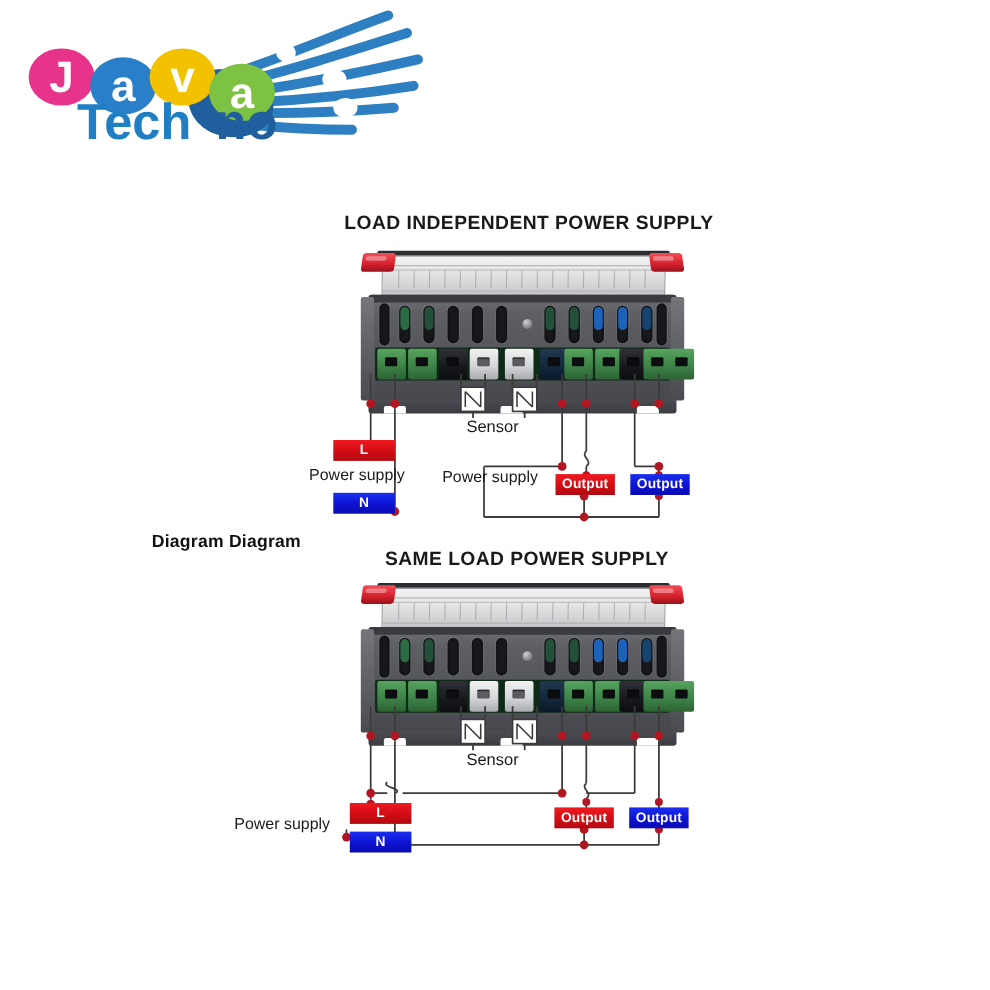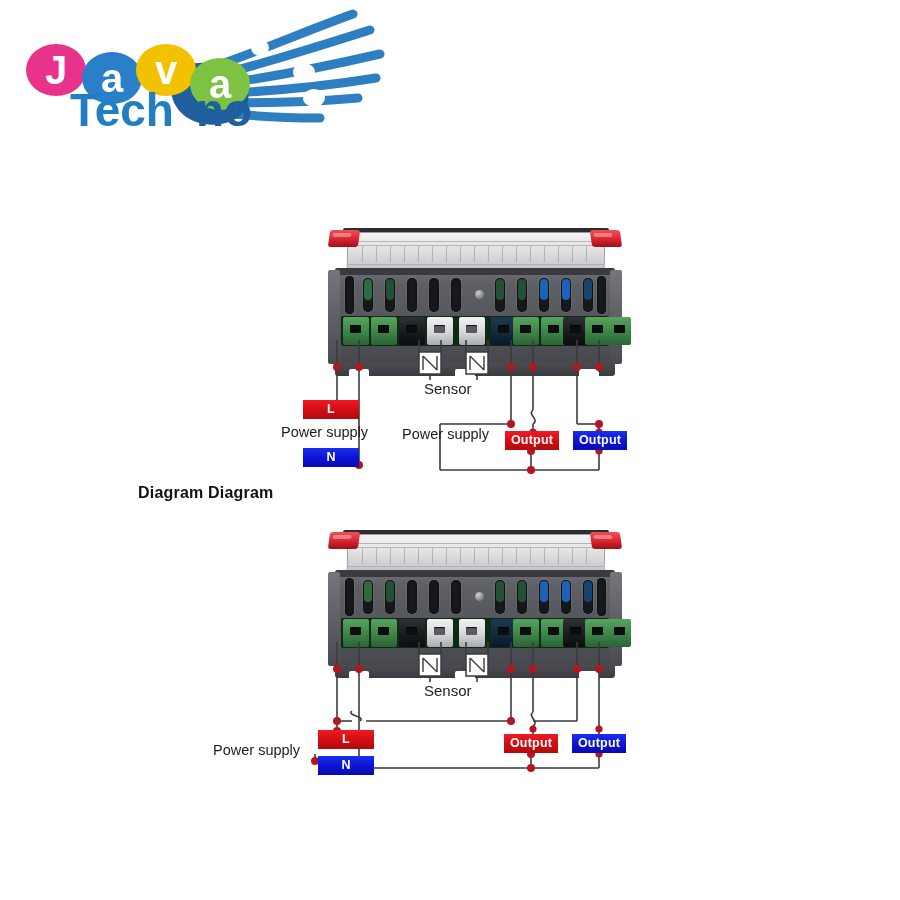--- a/index.html
+++ b/index.html
@@ -196,23 +196,25 @@
         <text x="212" y="90">a</text>
       </g>
 
       <g>
         <text class="logo-text" x="62" y="118" font-size="46" fill="#1f7ec4" font-family="Liberation Sans, sans-serif">Tech</text>
         <text class="logo-text" x="188" y="118" font-size="46" fill="#1f5f9e" font-family="Liberation Sans, sans-serif">no</text>
       </g>
     </svg>
   </div>
 
+  <div class="title" style="left:313px;top:192px;">LOAD INDEPENDENT POWER SUPPLY</div>
 
   <div class="wiring-label" style="left:138px;top:484px;">Diagram Diagram</div>
 
+  <div class="title" style="left:350px;top:498px;">SAME LOAD POWER SUPPLY</div>
 
   <div class="device" style="left:325px;top:228px;">
     <div class="dev-shadowtop"></div>
     <div class="dev-plate">
       <div class="ln" style="top:8px;"></div>
       <div class="ln" style="top:12px;"></div>
       <div class="ln" style="top:31px;"></div>
       <div class="tick" style="left:14px;"></div>
         <div class="tick" style="left:28px;"></div>
       <div class="tick" style="left:42px;"></div>

